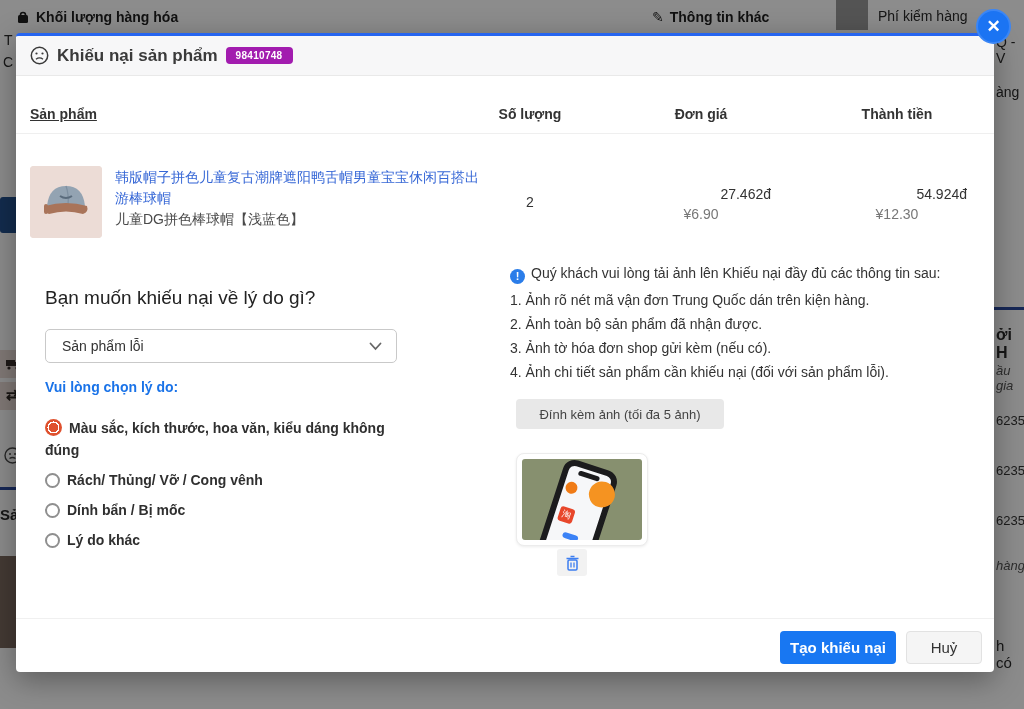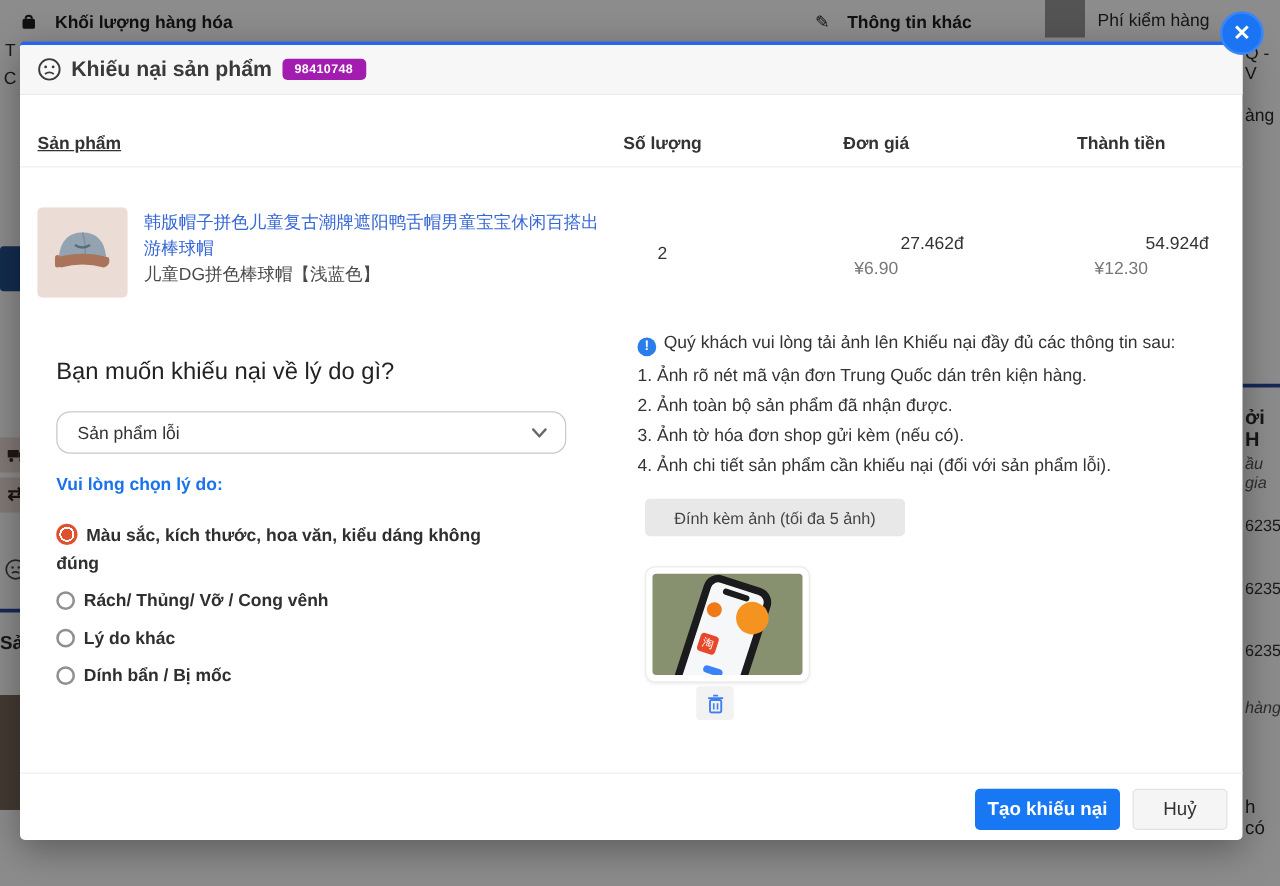--- a/index.html
+++ b/index.html
@@ -2,21 +2,21 @@
 <html><head>
 <meta charset="utf-8">
 <style>
   * { margin:0; padding:0; box-sizing:border-box; }
   html,body { width:1024px; height:709px; overflow:hidden;
     font-family:"Liberation Sans", sans-serif; background:#fff; }
   .abs { position:absolute; }
 
   
   #bg { position:absolute; inset:0; background:#fff; }
-  .bg-top-label { font-size:14px; font-weight:bold; color:#1f1f1f; display:flex; align-items:center; gap:14px; }
+  .bg-top-label { font-size:14px; font-weight:bold; color:#1f1f1f; display:flex; align-items:center; gap:6px; }
   .bg-plain { font-size:14px; color:#2a2a2a; }
   .frag { color:#2a2a2a; }
   .frag-num { font-size:13px; color:#333; }
   .frag-it { font-style:italic; font-size:13px; color:#555; }
   .bg-blueline { background:#2b4a9e; }
   .bg-block { background:#7d6a60; }
   .bg-bluebox { background:#24508f; border-radius:3px; }
   .bg-grayblock { background:#9a9a9a; }
   .bg-row { background:#ecdcd7; }
 
@@ -47,22 +47,22 @@
   #prod-variant { font-size:14px; line-height:21px; color:#4a4a4a; }
   .cell-center { position:absolute; width:140px; text-align:center; }
   #qty { top:158px; left:444px; font-size:14px; color:#333; }
   .price-main { font-size:14px; font-weight:normal; color:#333; line-height:20px;text-align:right; }
   .price-sub { font-size:14px; color:#777; line-height:20px; }
   #unit-price { top:148px; left:615px; }
   #total-price { top:148px; left:811px; }
 
   
   #question { position:absolute; left:29px; top:251px; font-size:19px; color:#222; }
-  #reason-select { position:absolute; left:29px; top:293px; width:408px; height:34px;
-    border:1px solid #c9c9c9; border-radius:11px; background:#fff; display:flex;
+  #reason-select { position:absolute; left:29px; top:293px; width:352px; height:34px;
+    border:1px solid #c9c9c9; border-radius:5px; background:#fff; display:flex;
     align-items:center; padding:0 14px 0 16px; cursor:pointer; }
   #reason-select-value { font-size:14px; color:#333; flex:1; }
   #choose-label { position:absolute; left:29px; top:343px; font-size:14px; font-weight:bold; color:#1a73e8; }
   #options { position:absolute; left:29px; top:381px; width:352px; }
   .option { margin-bottom:8px; font-size:14px; font-weight:bold; color:#2f2f2f;
     line-height:22px; cursor:pointer; }
   .radio { display:inline-block; width:15px; height:15px; border-radius:50%;
     border:2px solid #8f8f8f; background:#fff; vertical-align:-3px; margin-right:7px; }
   .radio.checked { border:none; width:17px; height:17px;
     background:radial-gradient(circle, #df512e 0 4.5px, #fff 4.5px 6px, #df512e 6px 8.5px); }
@@ -212,22 +212,22 @@
   <div id="reason-select">
     <span id="reason-select-value">Sản phẩm lỗi</span>
     <svg width="13" height="9" viewBox="0 0 13 9">
       <path d="M1.5 1.5 L6.5 7 L11.5 1.5" fill="none" stroke="#666" stroke-width="1.8" stroke-linecap="round"></path>
     </svg>
   </div>
   <div id="choose-label">Vui lòng chọn lý do:</div>
   <div id="options">
     <div class="option"><span class="radio checked"></span><span>Màu sắc, kích thước, hoa văn, kiểu dáng không đúng</span></div>
     <div class="option"><span class="radio"></span><span>Rách/ Thủng/ Vỡ / Cong vênh</span></div>
+    <div class="option"><span class="radio"></span><span>Dính bẩn / Bị mốc</span></div>
     <div class="option"><span class="radio"></span><span>Lý do khác</span></div>
-    <div class="option"><span class="radio"></span><span>Dính bẩn / Bị mốc</span></div>
   </div>
 
   <div id="info-row">
     <span class="info-icon">!</span><span>Quý khách vui lòng tải ảnh lên Khiếu nại đầy đủ các thông tin sau:</span>
   </div>
   <div id="instr-list">
     <div>1. Ảnh rõ nét mã vận đơn Trung Quốc dán trên kiện hàng.</div>
     <div>2. Ảnh toàn bộ sản phẩm đã nhận được.</div>
     <div>3. Ảnh tờ hóa đơn shop gửi kèm (nếu có).</div>
     <div>4. Ảnh chi tiết sản phẩm cần khiếu nại (đối với sản phẩm lỗi).</div>

